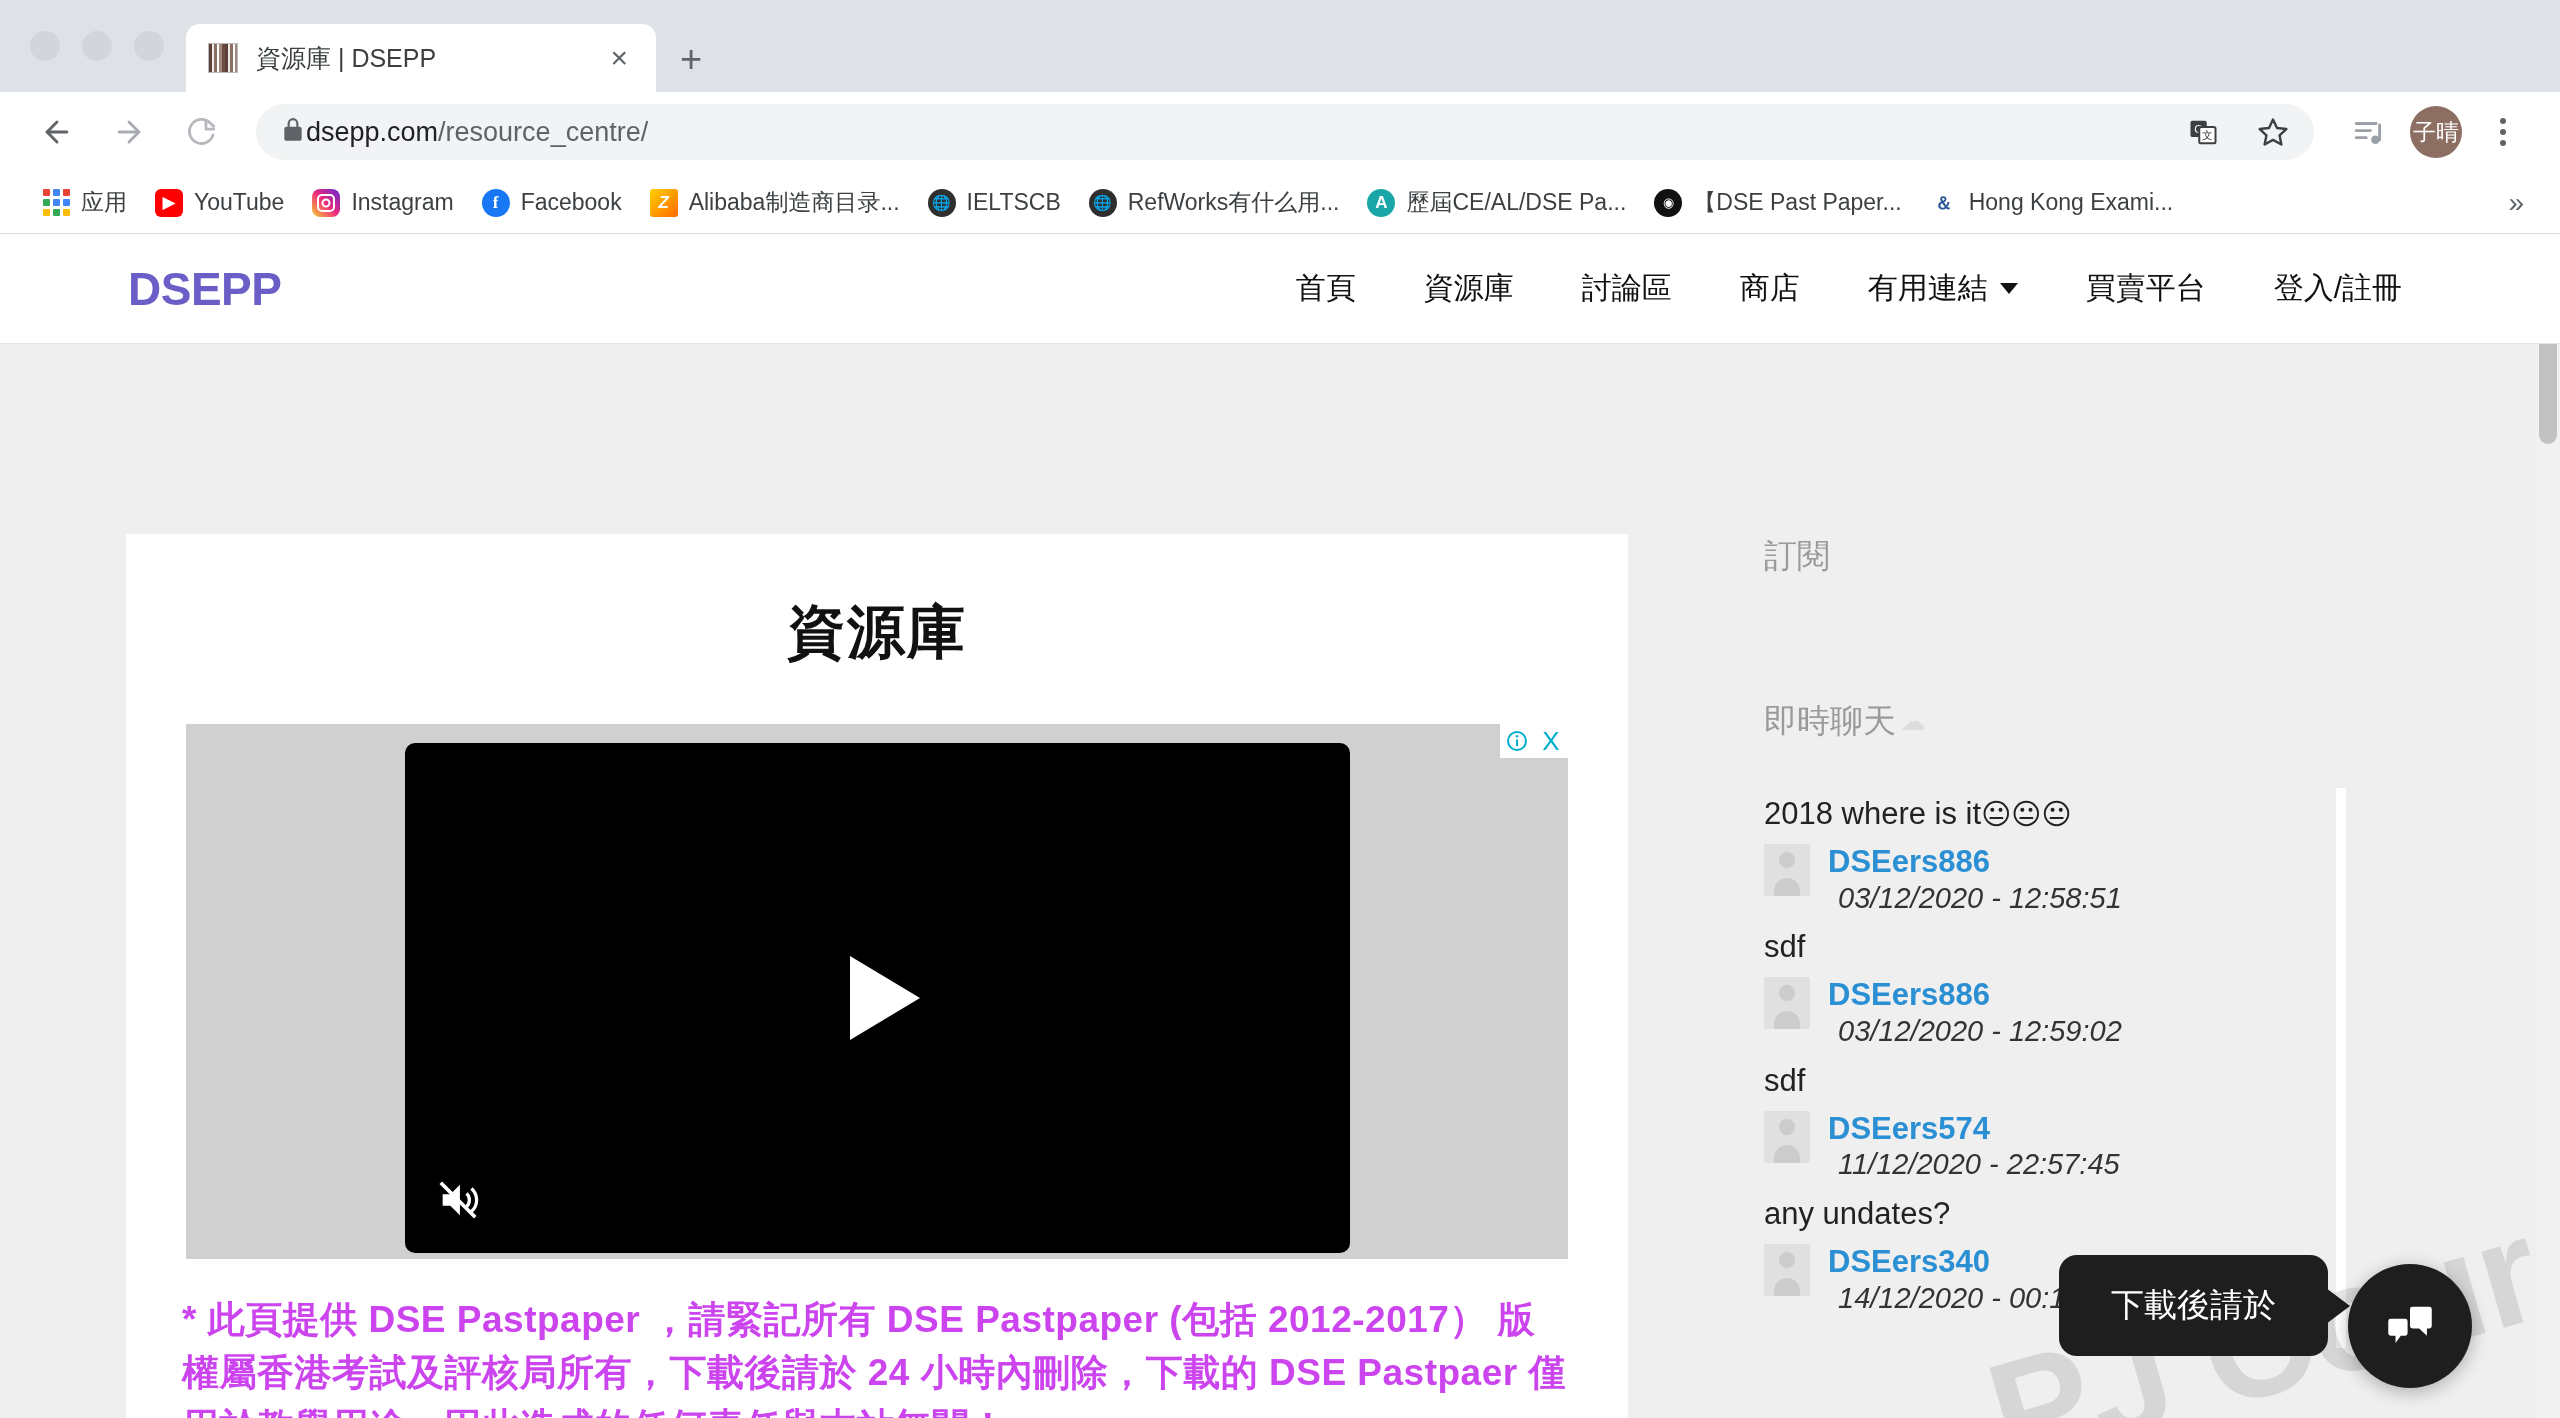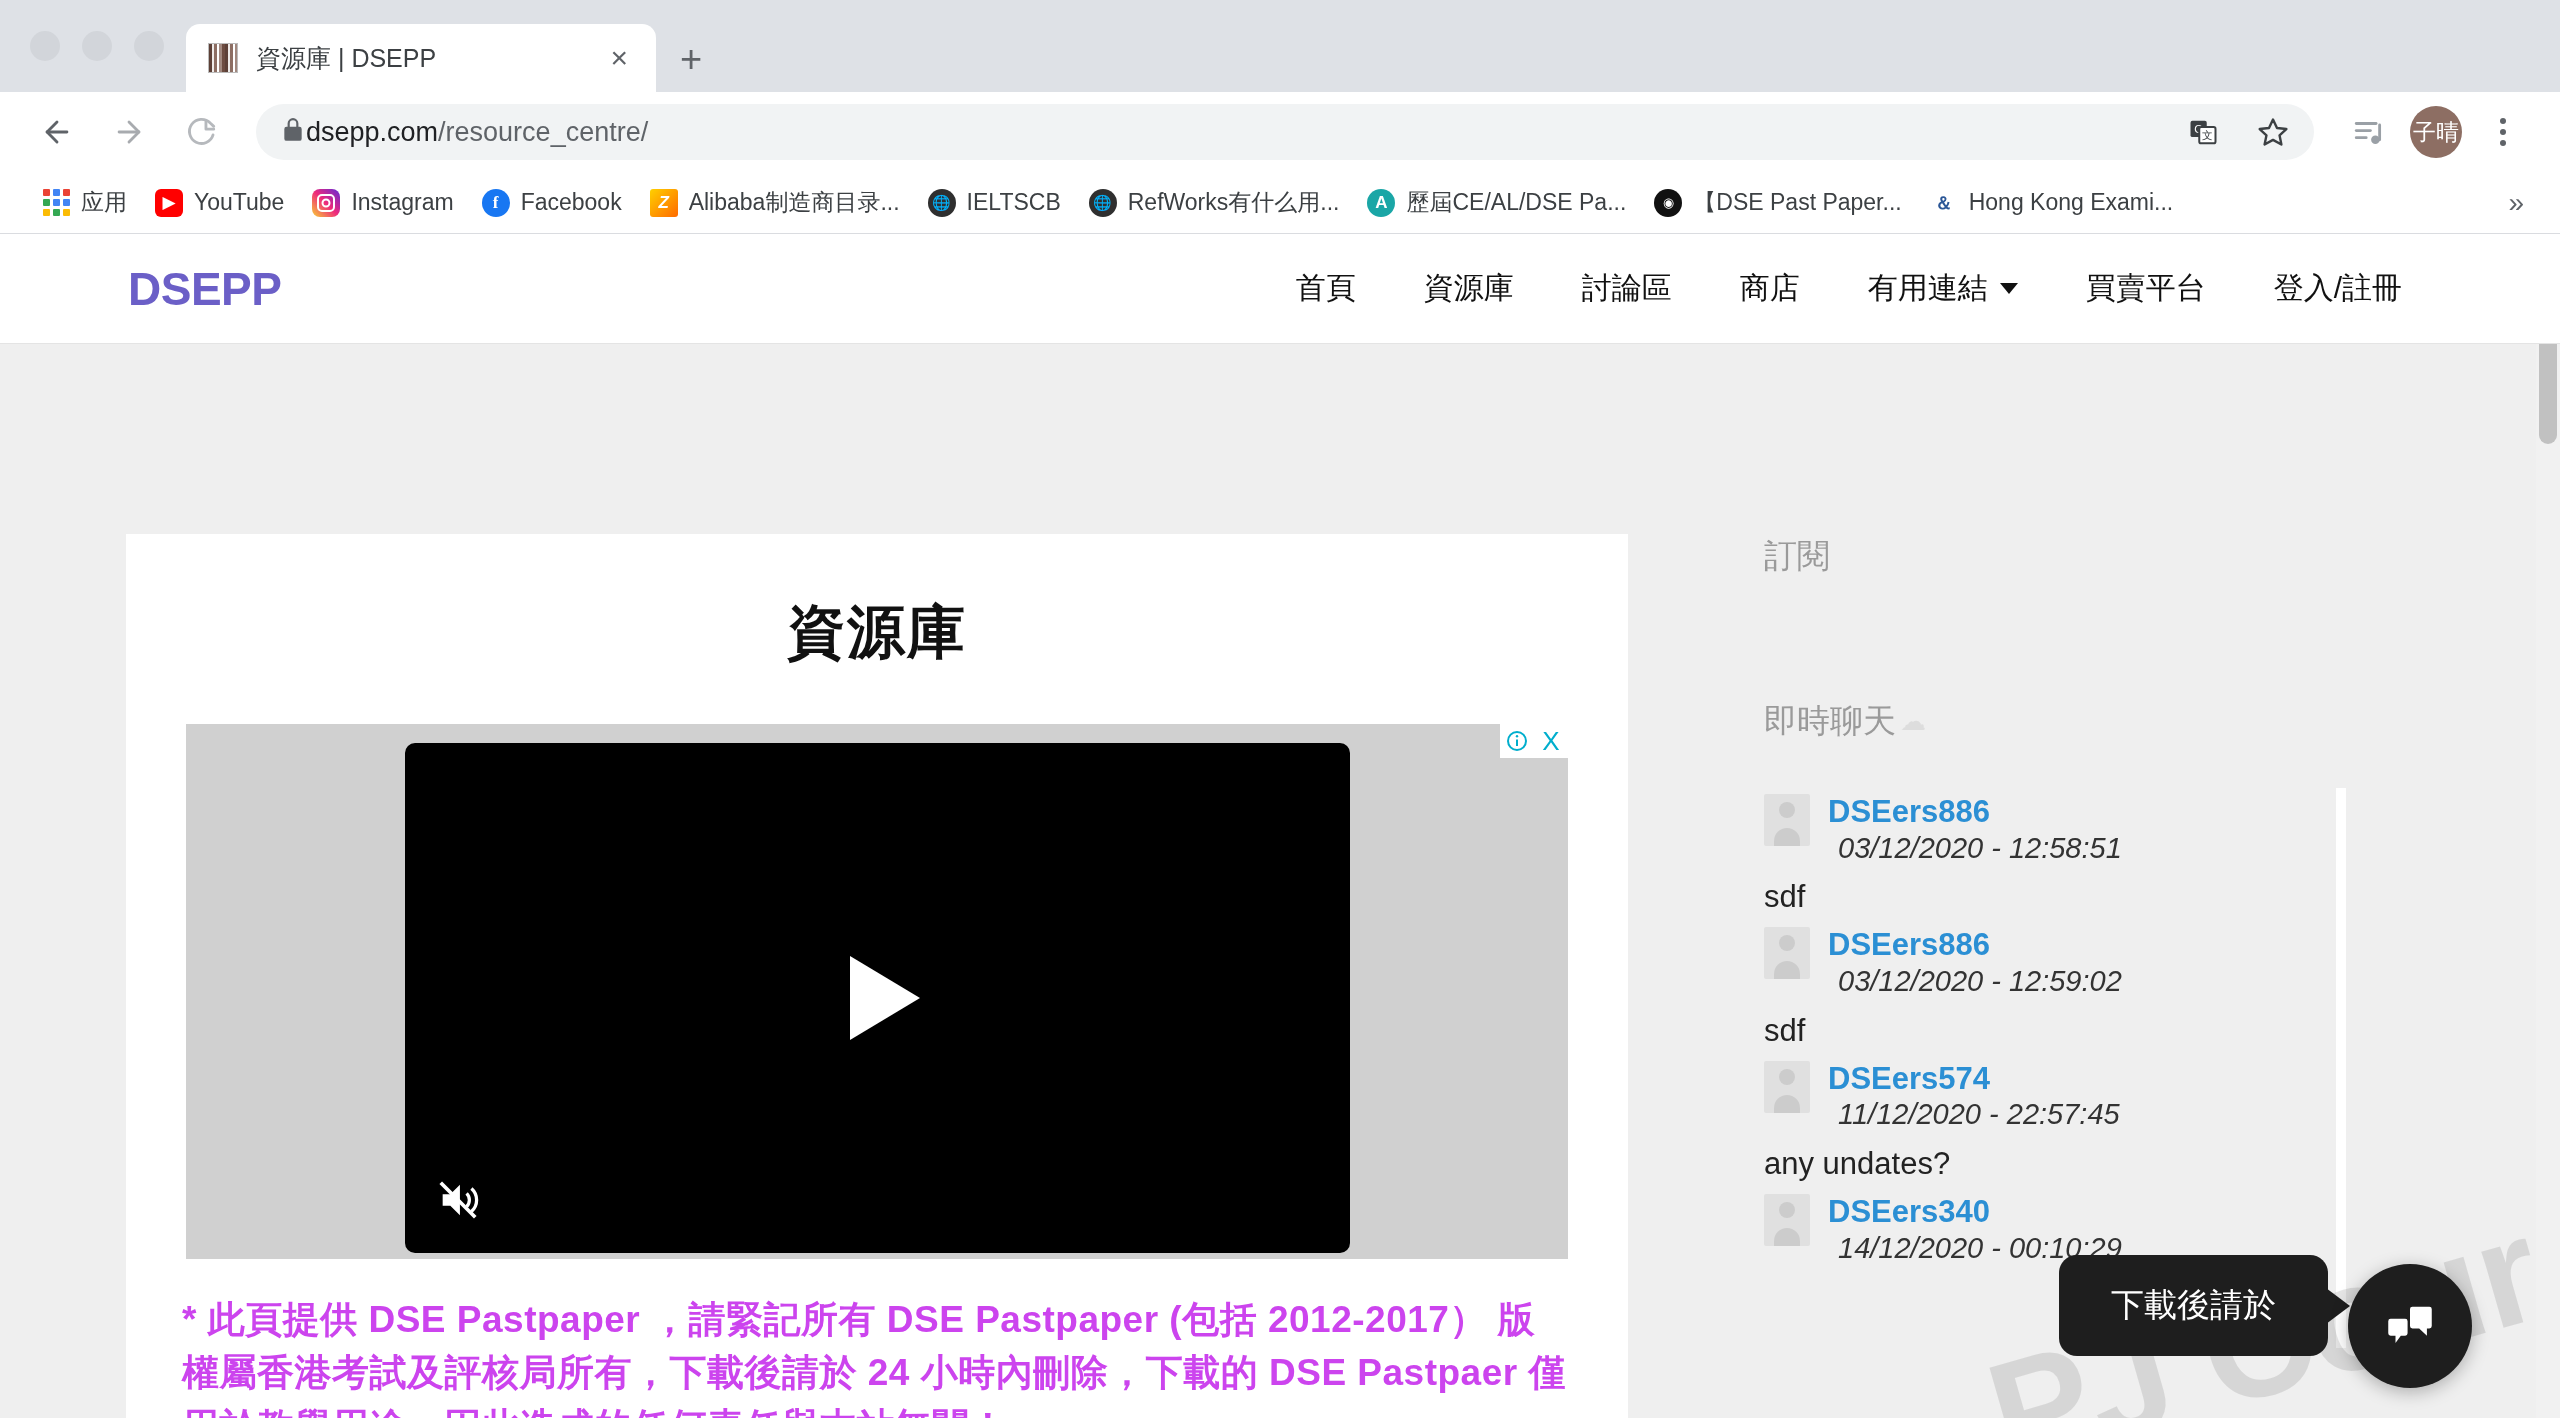--- a/index.html
+++ b/index.html
@@ -462,20 +462,21 @@
         <div class="side-heading">訂閱</div>
 
         <div class="side-heading-2">
           <span>即時聊天</span>
           <span class="cloud-ico">☁</span>
         </div>
 
         <div class="chat-scroll">
 
           <div>
+            <div class="chat-text"><span>2018 where is it</span><span class="emoji">😐😐😐</span></div>
             <div class="chat-meta">
               <span class="chat-avatar"></span>
               <span>
                 <span class="chat-user">DSEers886</span><br>
                 <span class="chat-time">03/12/2020 - 12:58:51</span>
               </span>
             </div>
           </div>
 
           <div>

